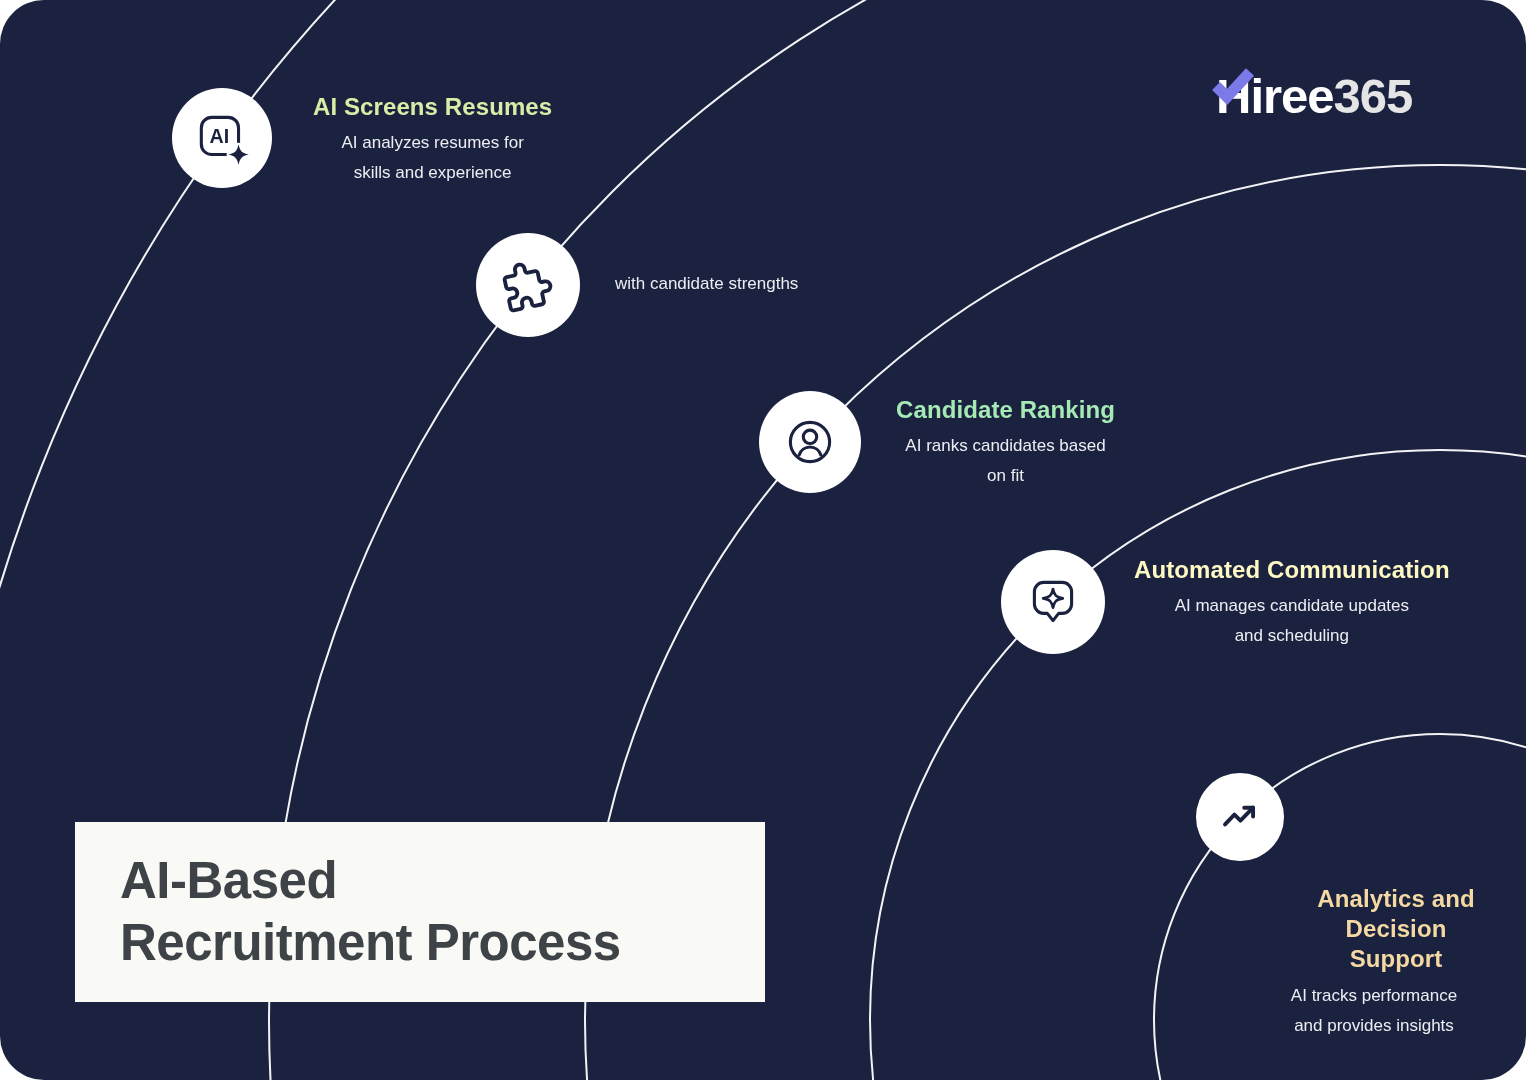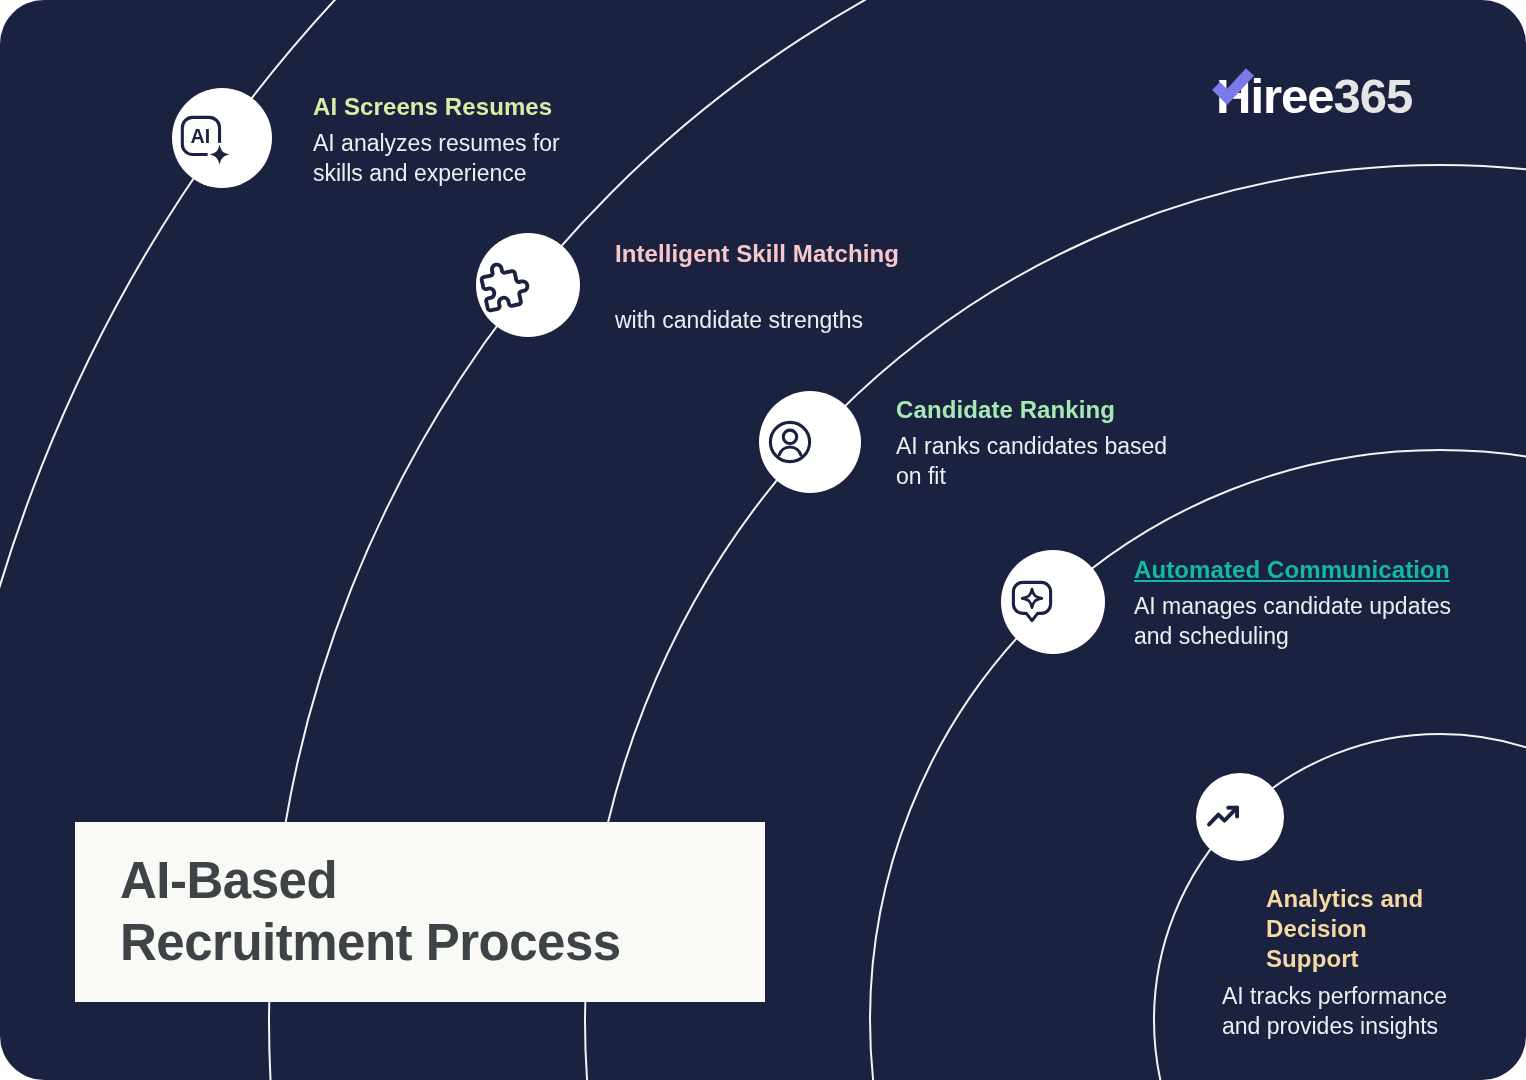--- a/index.html
+++ b/index.html
@@ -3,29 +3,29 @@
 <meta charset="utf-8">
 <style>
   html,body{margin:0;padding:0;background:#ffffff;font-family:"Liberation Sans",sans-serif;}
   .card{
     position:relative;width:1526px;height:1080px;border-radius:44px;
     overflow:hidden;background:#1B2240;
   }
   .arcs{position:absolute;left:0;top:0;z-index:1;}
   .icon-circle{
     position:absolute;background:#ffffff;border-radius:50%;
-    display:flex;align-items:center;justify-content:flex-start;z-index:2;
+    display:flex;align-items:center;justify-content:center;z-index:2;
   }
-  .step-text{position:absolute;z-index:2;}
+  .step-text{position:absolute;z-index:2;text-align:center;}
   .step-heading{
     font-size:24px;font-weight:bold;line-height:29px;margin:0 0 7px 0;
     letter-spacing:0.1px;
   }
   .step-body{
-    font-size:23px;font-weight:400;color:#ECEEF2;line-height:30px;margin:0;
+    font-size:17px;font-weight:400;color:#ECEEF2;line-height:30px;margin:0;
   }
   .title-block{
     position:absolute;left:75px;top:822px;width:690px;height:180px;
     background:#F9F9F6;z-index:3;display:flex;flex-direction:column;
     justify-content:center;padding-left:45px;box-sizing:border-box;
   }
   .title-line{
     font-size:51px;font-weight:800;color:#3E4348;line-height:62px;
     letter-spacing:-0.5px;margin:0;
   }
@@ -69,21 +69,20 @@
     <div class="step-heading" style="color: rgb(217, 237, 166);">AI Screens Resumes</div>
     <p class="step-body"><span>AI analyzes resumes for</span><br><span>skills and experience</span></p>
   </div>
 
   <div class="icon-circle" style="left:476px;top:233px;width:104px;height:104px;">
     <svg width="58" height="58" viewBox="0 0 24 24">
       <path transform="rotate(-12 12 12)" d="M4 7h3a1 1 0 0 0 1 -1v-1a2 2 0 0 1 4 0v1a1 1 0 0 0 1 1h3a1 1 0 0 1 1 1v3a1 1 0 0 0 1 1h1a2 2 0 0 1 0 4h-1a1 1 0 0 0 -1 1v3a1 1 0 0 1 -1 1h-3a1 1 0 0 1 -1 -1v-1a2 2 0 0 0 -4 0v1a1 1 0 0 1 -1 1h-3a1 1 0 0 1 -1 -1v-3a1 1 0 0 1 1 -1h1a2 2 0 0 0 0 -4h-1a1 1 0 0 1 -1 -1v-3a1 1 0 0 1 1 -1" fill="none" stroke="#1B2240" stroke-width="1.6" stroke-linecap="round" stroke-linejoin="round"></path>
     </svg>
   </div>
   <div class="step-text" style="left:615px;top:239px;">
-    <div class="step-heading" style="color: rgb(248, 199, 204);">Intelligent Skill Matching</div>
     <p class="step-body"><br><span>with candidate strengths</span></p>
   </div>
 
   <div class="icon-circle" style="left:759px;top:391px;width:102px;height:102px;">
     <svg width="62" height="62" viewBox="0 0 60 60">
       <circle cx="30" cy="30" r="19" fill="none" stroke="#1B2240" stroke-width="3"></circle>
       <circle cx="30" cy="25" r="6.5" fill="none" stroke="#1B2240" stroke-width="3"></circle>
       <path d="M19.5,42.5 a11,11 0 0 1 21,0" fill="none" stroke="#1B2240" stroke-width="3" stroke-linecap="round"></path>
     </svg>
   </div>
@@ -92,21 +91,21 @@
     <p class="step-body"><span>AI ranks candidates based</span><br><span>on fit</span></p>
   </div>
 
   <div class="icon-circle" style="left:1001px;top:550px;width:104px;height:104px;">
     <svg width="62" height="62" viewBox="0 0 60 60">
       <path d="M21,11 h18 a9,9 0 0 1 9,9 v12 a9,9 0 0 1 -9,9 h-3.5 l-5.5,7 l-5.5,-7 H21 a9,9 0 0 1 -9,-9 v-12 a9,9 0 0 1 9,-9 Z" fill="none" stroke="#1B2240" stroke-width="3" stroke-linejoin="round"></path>
       <path d="M30,17.5 C31.3,23.6 33,25.3 39.5,26.5 C33,27.7 31.3,29.4 30,35.5 C28.7,29.4 27,27.7 20.5,26.5 C27,25.3 28.7,23.6 30,17.5 Z" fill="none" stroke="#1B2240" stroke-width="2.6" stroke-linejoin="round"></path>
     </svg>
   </div>
   <div class="step-text" style="left:1134px;top:555px;">
-    <div class="step-heading" style="color: #14b8a6; text-decoration: underline;">Automated Communication</div>
+    <div class="step-heading" style="color: #fef9c3;">Automated Communication</div>
     <p class="step-body"><span>AI manages candidate updates</span><br><span>and scheduling</span></p>
   </div>
 
   <div class="icon-circle" style="left:1196px;top:773px;width:88px;height:88px;">
     <svg width="56" height="56" viewBox="0 0 60 60">
       <path d="M14,38 L24,27.5 L30.5,34 L44,20" fill="none" stroke="#1B2240" stroke-width="4.2" stroke-linecap="round" stroke-linejoin="round"></path>
       <path d="M34.5,20 H44 V29.5" fill="none" stroke="#1B2240" stroke-width="4.2" stroke-linecap="round" stroke-linejoin="round"></path>
     </svg>
   </div>
   <div class="step-text" style="left:1222px;top:884px;">

